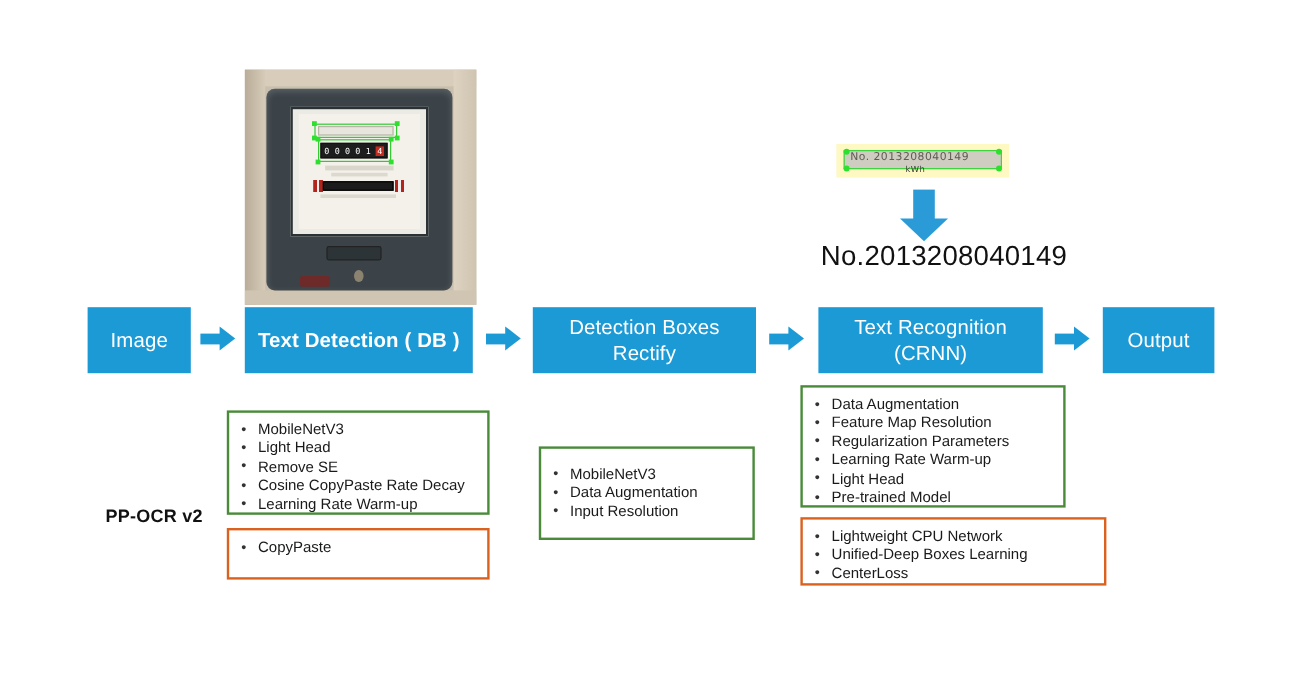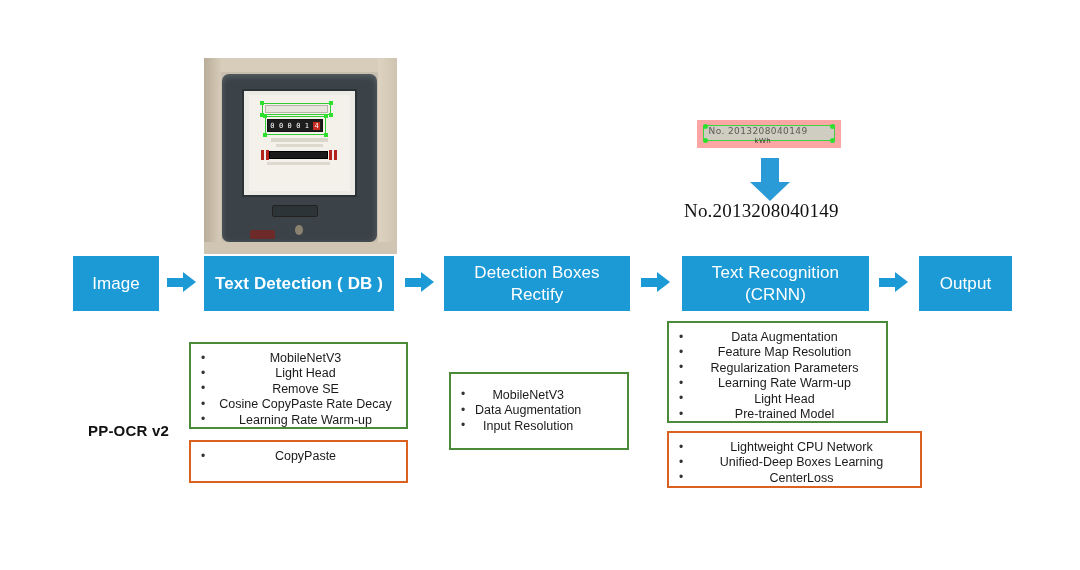--- a/index.html
+++ b/index.html
@@ -57,21 +57,21 @@
   }
 
   
   .detail-box {
     position: absolute;
     background: #ffffff;
     border: 2px solid #4A8B3A;
     padding: 7px 10px 7px 8px;
   }
   .detail-box.orange { border-color: #DB611E; }
-  .detail-box ul { list-style: none; text-align: center; }
+  .detail-box ul { list-style: none; }
   .detail-box li {
     font-size: 12.5px;
     color: #1a1a1a;
     line-height: 15.4px;
     white-space: nowrap;
     position: relative;
     padding-left: 16px;
   }
   .detail-box li::before {
     content: "\2022";
@@ -85,25 +85,24 @@
   .label-ppocr {
     position: absolute;
     font-size: 15px;
     font-weight: bold;
     color: #111;
     letter-spacing: .2px;
     white-space: nowrap;
   }
   .ocr-result {
     position: absolute;
-    font-size: 19px;
+    font-size: 23px;
     color: #111;
     white-space: nowrap;
     letter-spacing: .2px;
-    font-family: Liberation Serif, serif;
   }
 
   
   .photo {
     position: absolute;
     overflow: hidden;
     background: #c9bfae;
   }
   .photo .wall-l { position:absolute; left:0; top:0; width:9%; height:100%;
                    background:linear-gradient(90deg,#b9ad99,#d6cbb8); }
@@ -177,21 +176,21 @@
     background:#8b8270; border-radius:50%;
   }
   .photo .wire {
     position:absolute; left:18%; bottom:2%; width:16%; height:5%;
     background:#6d2a28; border-radius:2px;
   }
 
   
   .crop-strip {
     position: absolute;
-    background: #fca5a5;
+    background: #fef9c3;
     overflow: hidden;
   }
   .crop-strip .inner {
     position:absolute; left:4%; top:18%; width:92%; height:58%;
     background:#cfcdc2;
     border:1.5px solid #3fd43f;
   }
   .crop-strip .striptext {
     position:absolute; left:8%; top:22%;
     font-family:"DejaVu Sans", sans-serif;

